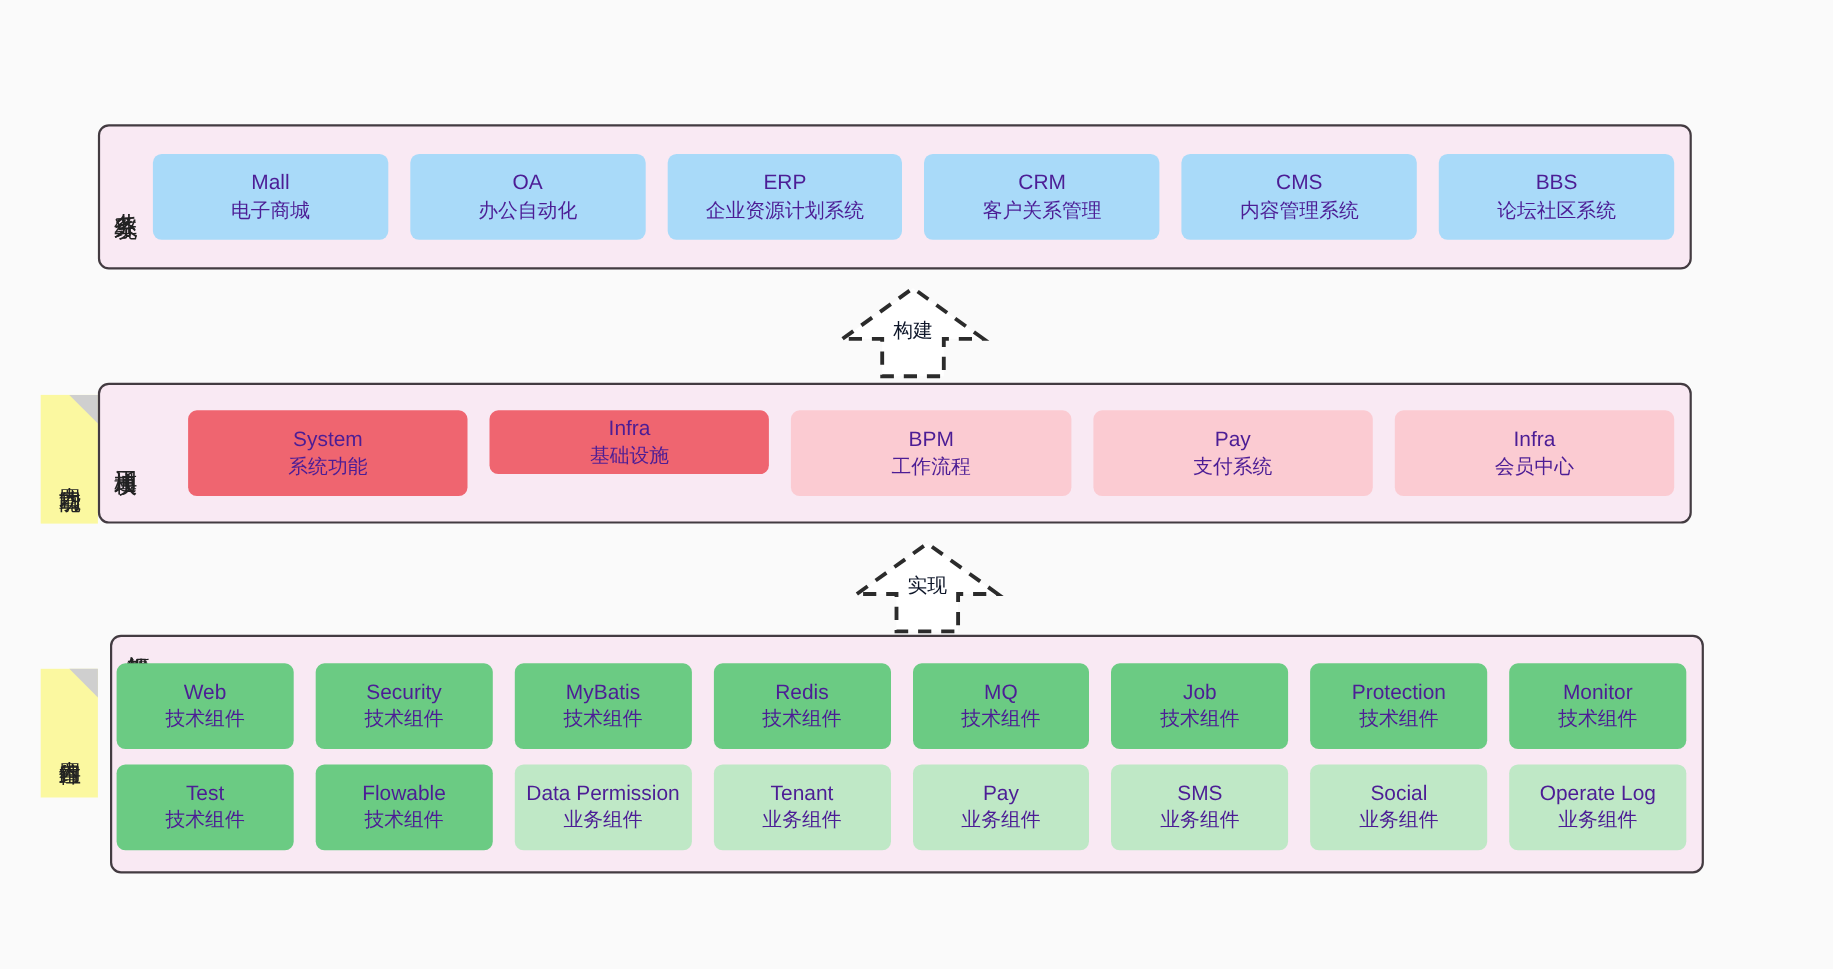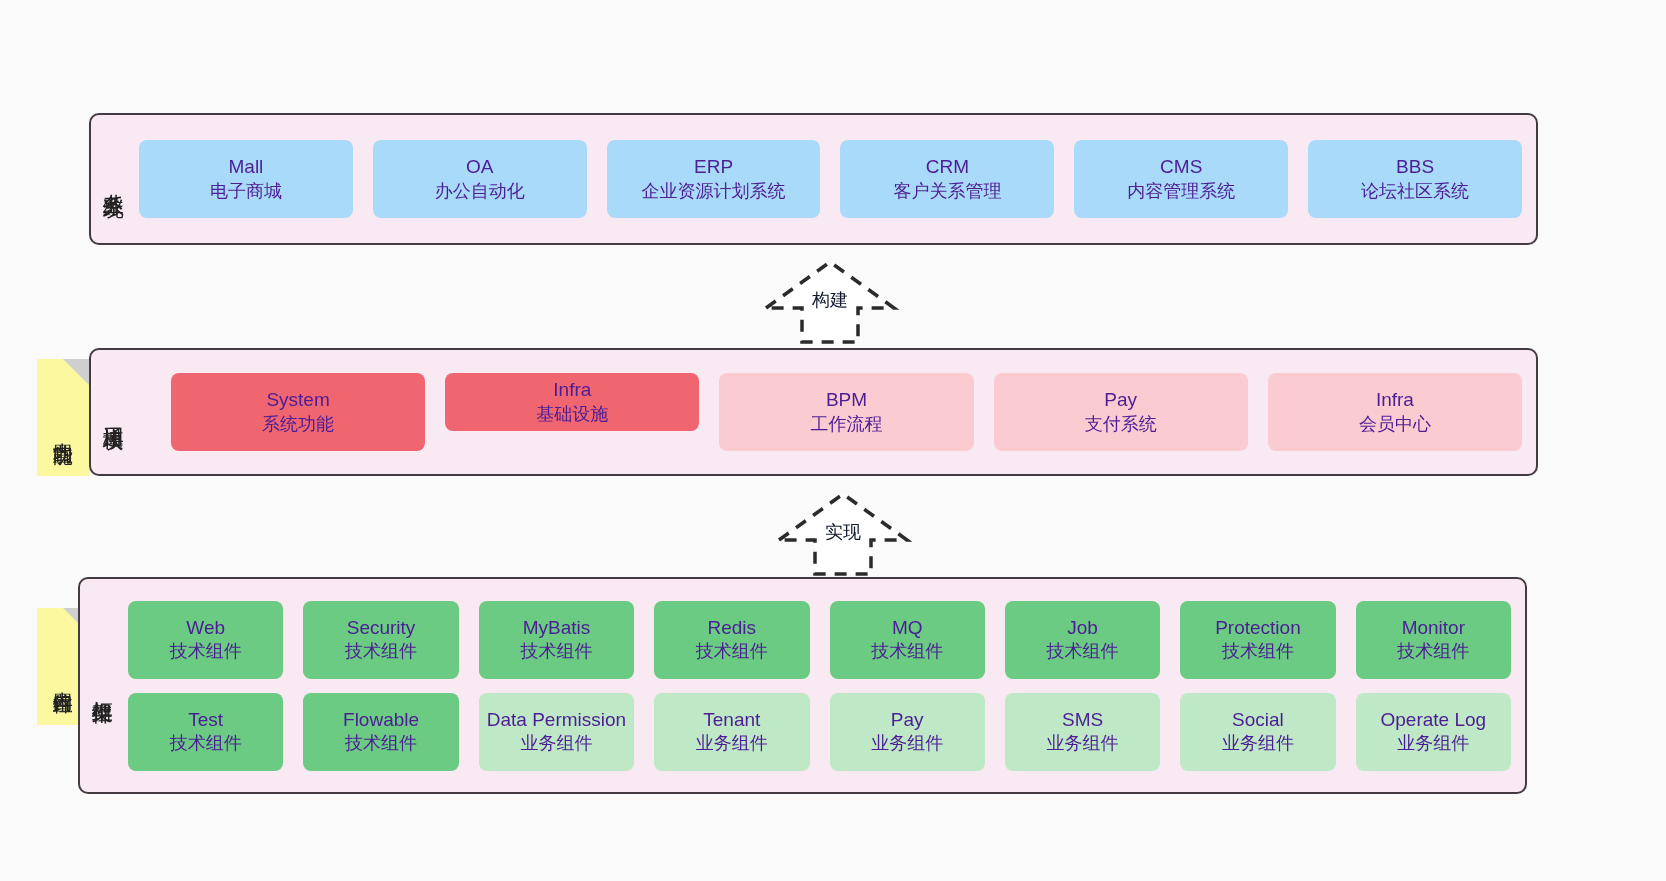--- a/index.html
+++ b/index.html
@@ -195,21 +195,21 @@
       <path d="M 6 50 L 70 4 L 134 50 L 98 50 L 98 84 L 42 84 L 42 50 Z" fill="#ffffff" stroke="#2b2b2b" stroke-width="3.5" stroke-dasharray="12 9" stroke-linejoin="miter"></path>
     </svg>
     <div class="arrow-label" style="top:30px;">实现</div>
   </div>
 
   <div class="sticky" style="left:37px; top:608px; width:52px; height:117px;">
     <span class="fold"></span>
     <span>内置组件</span>
   </div>
 
-  <div class="layer" id="layer-framework" style="left:78px; top:577px; width:1449px; height:217px;">
+  <div class="layer" id="layer-framework" style="left:100px; top:577px; width:1449px; height:217px;flex-direction:column;">
     <div class="layer-title">框架组件</div>
     <div class="layer-body">
 
       <div class="row">
         <div class="cell" style="background:#6bcb83; height:78px;">
           <div class="en">Web</div>
           <div class="cn">技术组件</div>
         </div>
         <div class="cell" style="background:#6bcb83; height:78px;">
           <div class="en">Security</div>

